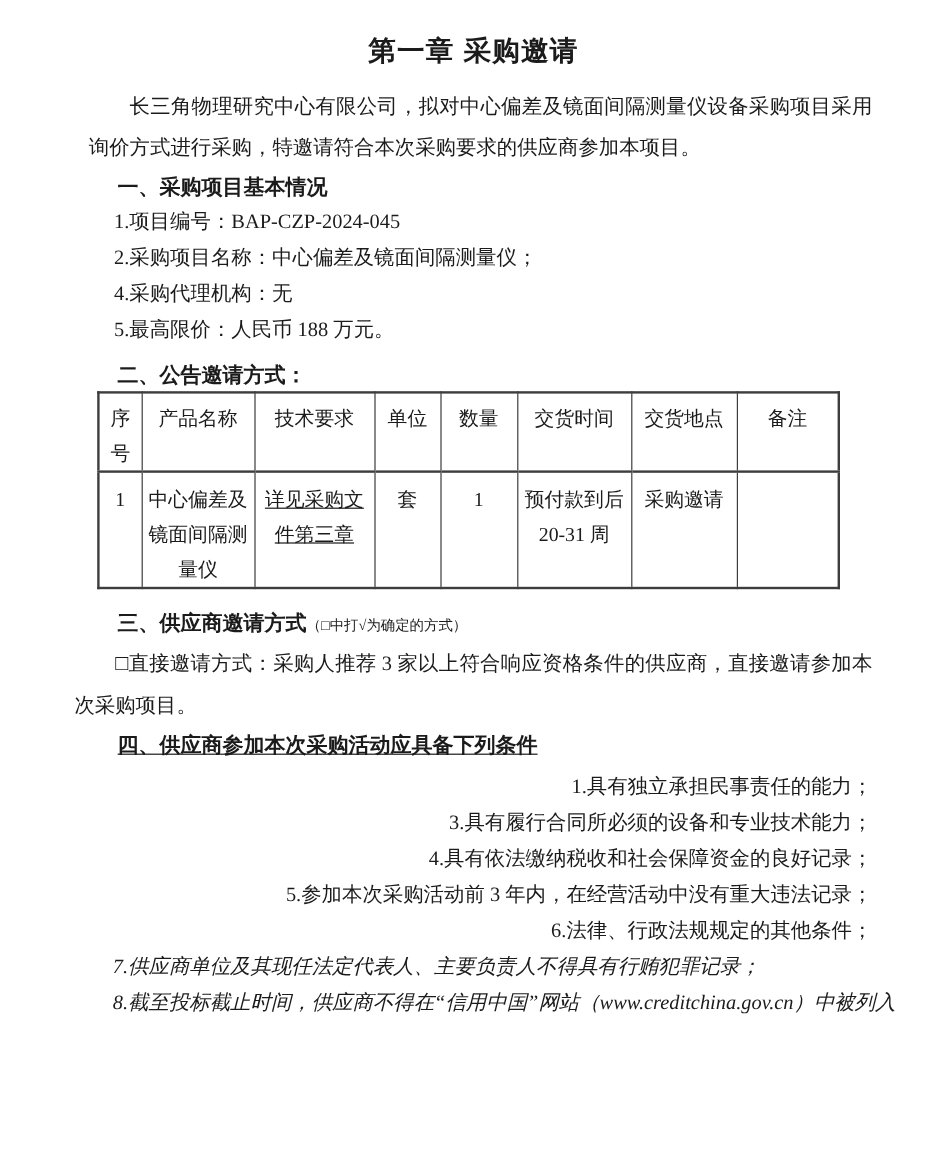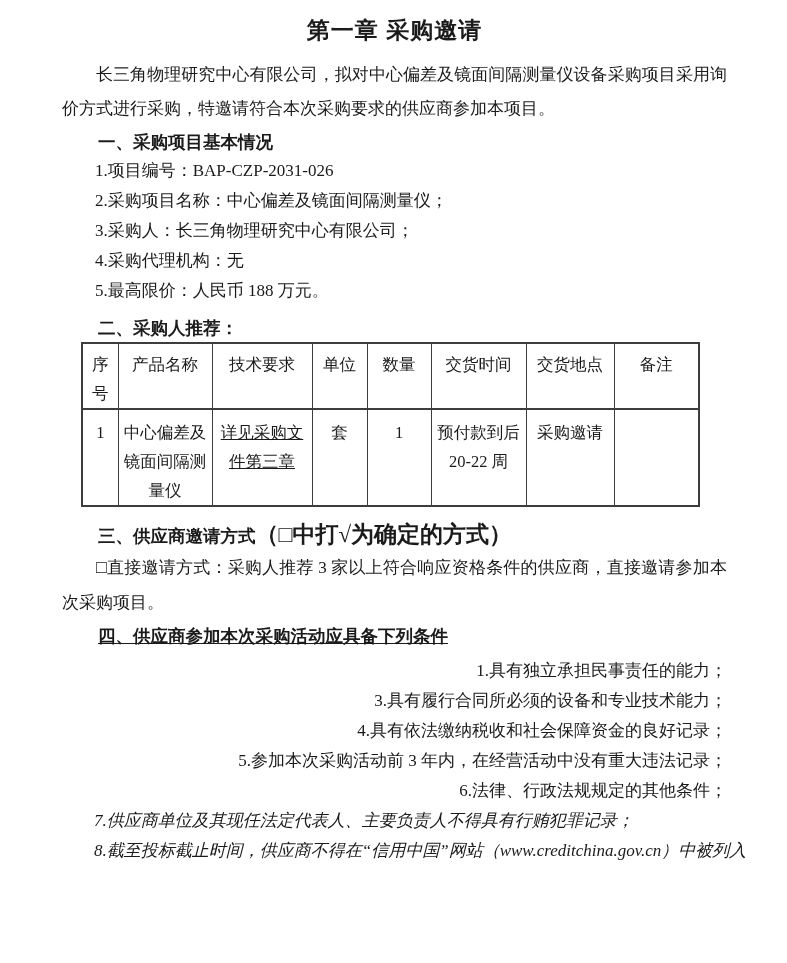--- a/index.html
+++ b/index.html
@@ -12,50 +12,51 @@
     height: 963px;
     overflow: hidden;
     color: #1b1b1b;
     font-family: "Liberation Serif", "DejaVu Serif", serif;
     font-size: 17px;
   }
   .page {
     padding: 12px 60px 0 62px;
   }
   .doc-title {
-    margin: 0;
+    margin: 12px;
     font-family: "Liberation Sans", "DejaVu Sans", sans-serif;
     font-size: 23px;
     font-weight: 700;
     text-align: center;
     line-height: 36px;
     letter-spacing: 1px;
   }
   .para {
     margin: 0;
     line-height: 35px;
     text-indent: 2em;
     text-align: justify;
   }
   .intro {
     margin-top: 10px;
     line-height: 34px;
+    margin-left: 12px;
   }
   .heading {
     margin: 0;
     font-family: "Liberation Sans", "DejaVu Sans", sans-serif;
     font-size: 17.5px;
     font-weight: 700;
     line-height: 28px;
     padding-left: 36px;
   }
   .heading .note {
     font-family: "Liberation Serif", "DejaVu Serif", serif;
-    font-weight: 700;
-    font-size: 23px;
+    font-weight: 400;
+    font-size: 12px;
   }
   .h1 { margin-top: 2px; }
   .h2 { margin-top: 8px; }
   .h3 { margin-top: 14px; }
   .h4 { margin-top: 2px; text-decoration: underline; }
   .item {
     margin: 0;
     line-height: 30px;
     padding-left: 33px;
     white-space: nowrap;
@@ -96,27 +97,26 @@
 </head>
 <body>
 
 <div class="page">
 
   <h1 class="doc-title">第一章 采购邀请</h1>
 
   <p class="para intro">长三角物理研究中心有限公司，拟对中心偏差及镜面间隔测量仪设备采购项目采用询价方式进行采购，特邀请符合本次采购要求的供应商参加本项目。</p>
 
   <h2 class="heading h1">一、采购项目基本情况</h2>
-  <p class="item">1.项目编号：BAP-CZP-2031-026</p>
+  <p class="item">1.项目编号：BAP-CZP-2024-045</p>
   <p class="item">2.采购项目名称：中心偏差及镜面间隔测量仪；</p>
-  <p class="item">3.采购人：长三角物理研究中心有限公司；</p>
   <p class="item">4.采购代理机构：无</p>
   <p class="item">5.最高限价：人民币 188 万元。</p>
 
-  <h2 class="heading h2">二、采购人推荐：</h2>
+  <h2 class="heading h2">二、公告邀请方式：</h2>
 
   <table class="spec">
     <colgroup>
       <col style="width:36px">
       <col style="width:94px">
       <col style="width:100px">
       <col style="width:55px">
       <col style="width:64px">
       <col style="width:95px">
       <col style="width:88px">
@@ -134,21 +134,21 @@
         <th>备注</th>
       </tr>
     </thead>
     <tbody>
       <tr>
         <td>1</td>
         <td class="cell-name">中心偏差及镜面间隔测量仪</td>
         <td class="cell-tech">详见采购文件第三章</td>
         <td>套</td>
         <td>1</td>
-        <td class="cell-small">预付款到后 20-22 周</td>
+        <td class="cell-small">预付款到后 20-31 周</td>
         <td>采购邀请</td>
         <td></td>
       </tr>
     </tbody>
   </table>
 
   <h2 class="heading h3"><span>三、供应商邀请方式</span><span class="note">（□中打√为确定的方式）</span></h2>
 
 
   <p class="para opt2"><span class="checkbox-glyph">□</span><span>直接邀请方式：采购人推荐 3 家以上符合响应资格条件的供应商，直接邀请参加本次采购项目。</span></p>

